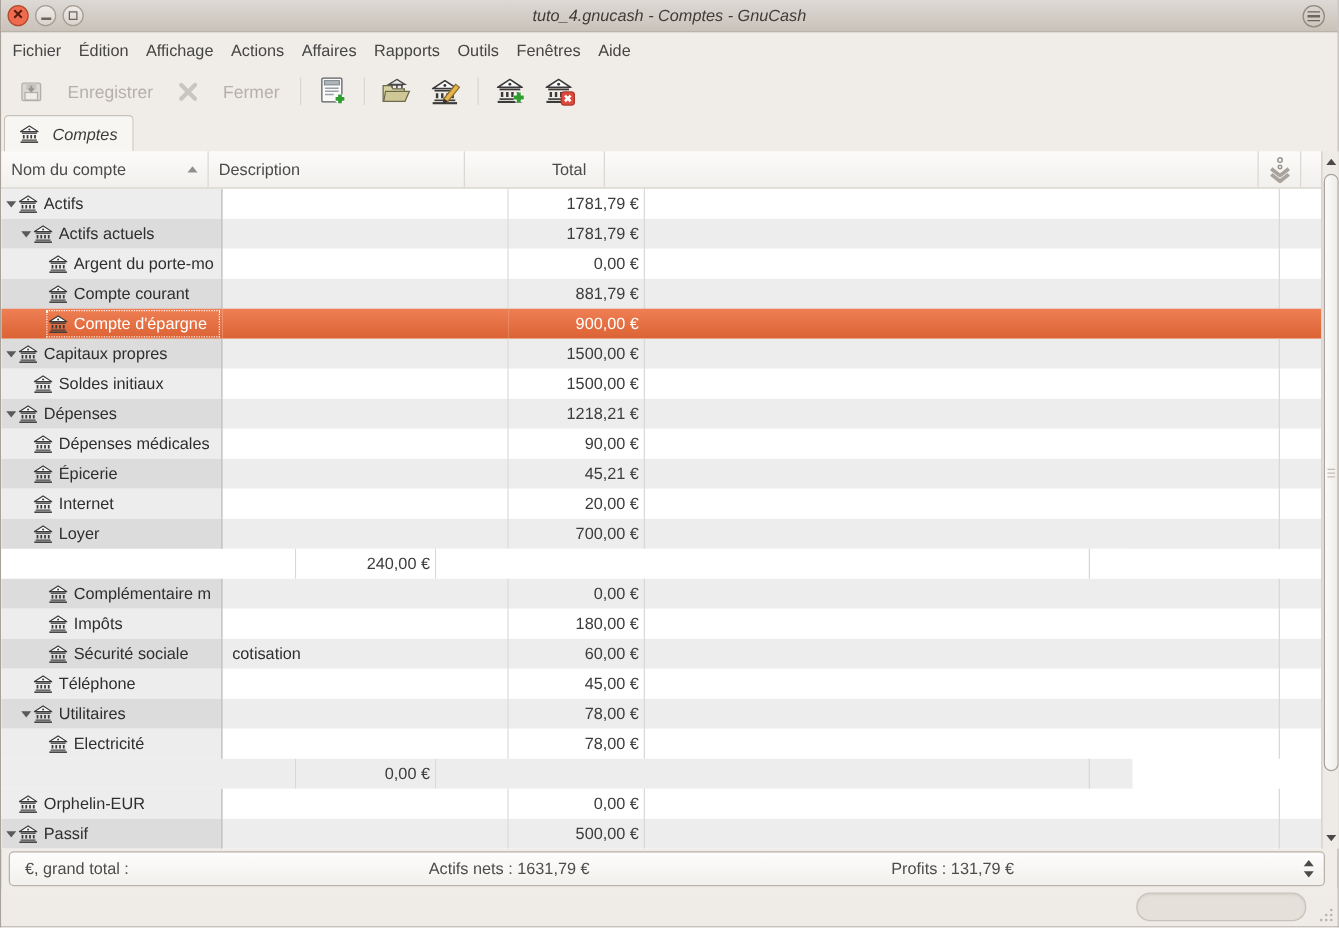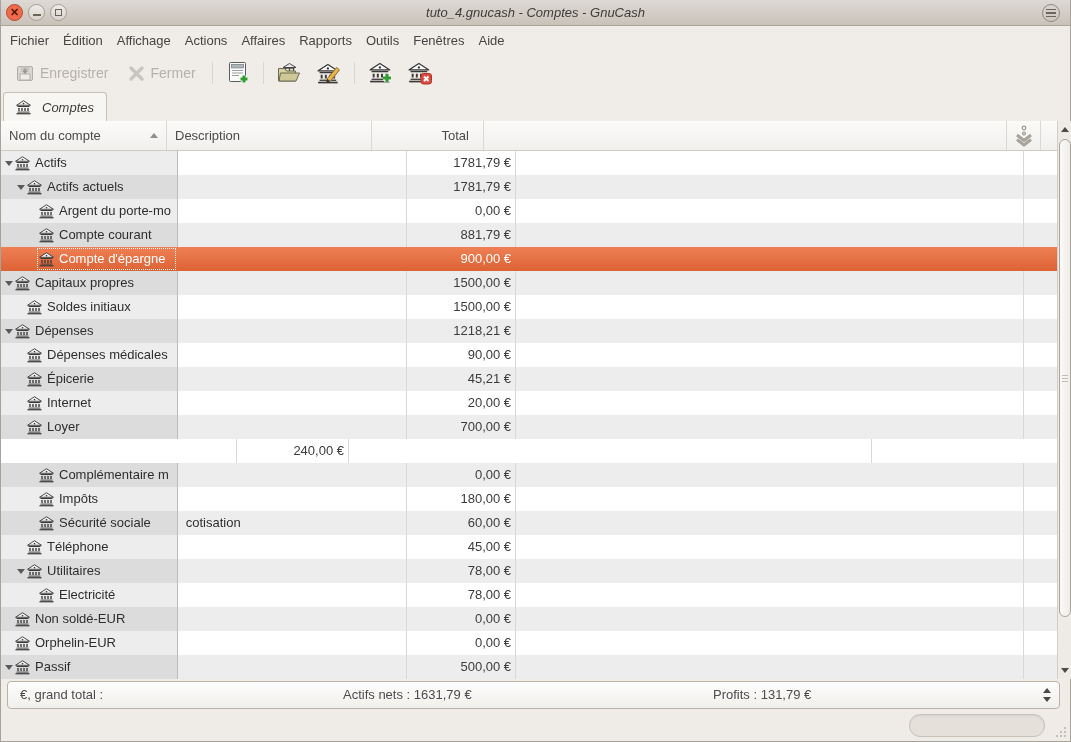--- a/index.html
+++ b/index.html
@@ -27,21 +27,21 @@
   .menu-circle i { display:block; width:10px; height:1.5px; background:#6b655e; }
 
   
   .menubar { position:absolute; top:26px; left:0; right:0; height:30px; display:flex;
              align-items:center; padding-left:2px; background:#f0ece7; }
   .menubar .mitem { padding:0 7px; line-height:30px; color:#454545; cursor:default; }
 
   
   .toolbar { position:absolute; top:56px; left:0; right:0; height:34px; display:flex;
              align-items:center; padding-left:8px; background:#f0ece7; }
-  .tbtn { display:flex; align-items:center; gap:5px; padding:3px 6px; border:none;
+  .tbtn { display:flex; align-items:center; gap:19px; padding:3px 6px; border:none;
           background:transparent; font-family:inherit; font-size:14px; color:#3e3e3e; }
   .tbtn.disabled { color:#b5b1aa; }
   .tsep { width:1px; height:22px; background:#d9d5cf; margin:0 6px; }
   .tico { display:block; }
 
   
   .tabbar { position:absolute; top:90px; left:0; right:0; height:31px; background:#f0ece7;font-style:italic; }
   .tab { position:absolute; left:2px; bottom:0; height:29px; display:flex; align-items:center;
          gap:6px; padding:0 12px; background:#f7f6f3; border:1px solid #c6c0b8; border-bottom:none;
          border-radius:4px 4px 0 0; color:#3c3c3c; }
@@ -519,28 +519,20 @@
             <use href="#bank-sym"></use>
           </svg>
           <div class="">Electricité</div>
         </div>
         <div class="cell c-desc"></div>
         <div class="cell c-total">78,00 €</div>
         <div class="cell c-fill"></div>
         <div class="cell c-pick"></div>
       </div>
       <div class="row">
-        <div class="cell c-name">
-          <div class="indent" style="width: 2px;"></div>
-          <div class="expander"></div>
-          <svg class="bank16" viewBox="0 0 16 16">
-            <use href="#bank-sym"></use>
-          </svg>
-          <div class="">Non soldé-EUR</div>
-        </div>
         <div class="cell c-desc"></div>
         <div class="cell c-total">0,00 €</div>
         <div class="cell c-fill"></div>
         <div class="cell c-pick"></div>
       </div>
       <div class="row">
         <div class="cell c-name">
           <div class="indent" style="width: 2px;"></div>
           <div class="expander"></div>
           <svg class="bank16" viewBox="0 0 16 16">

